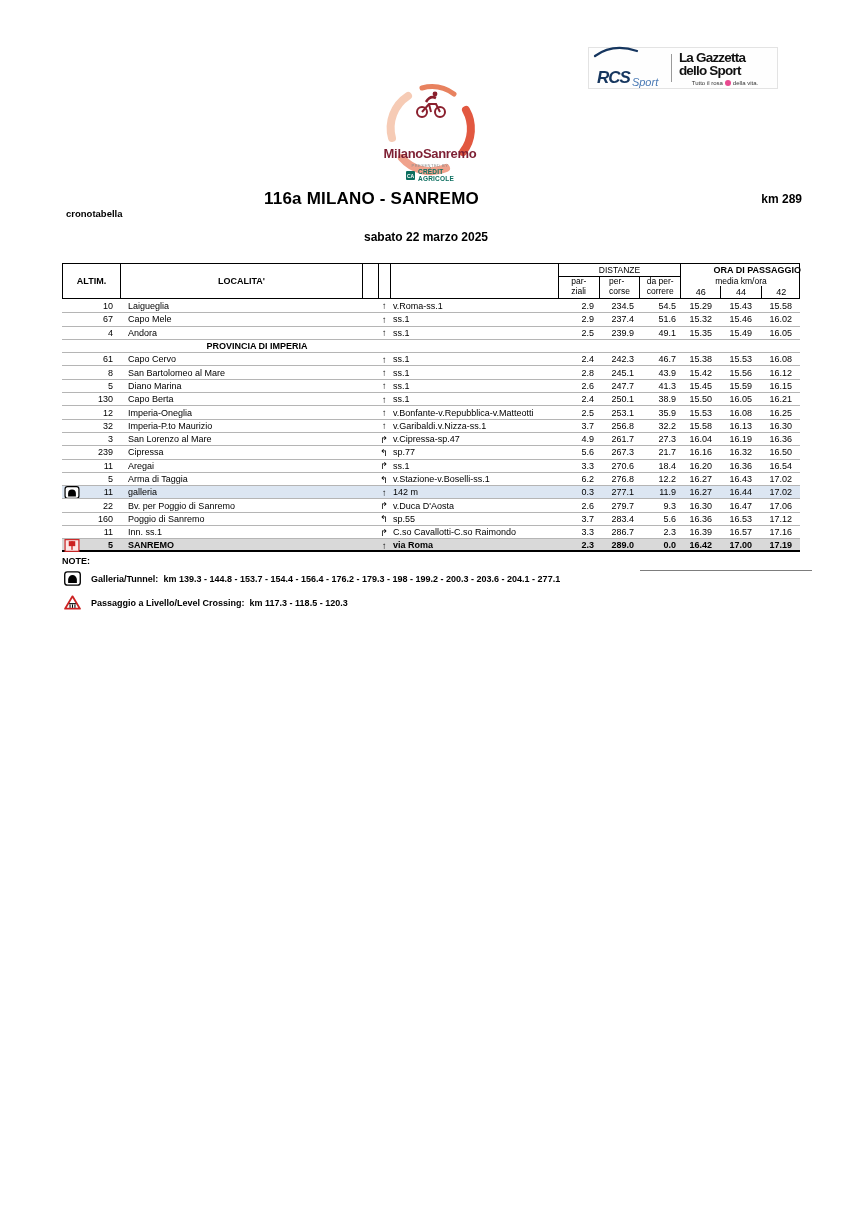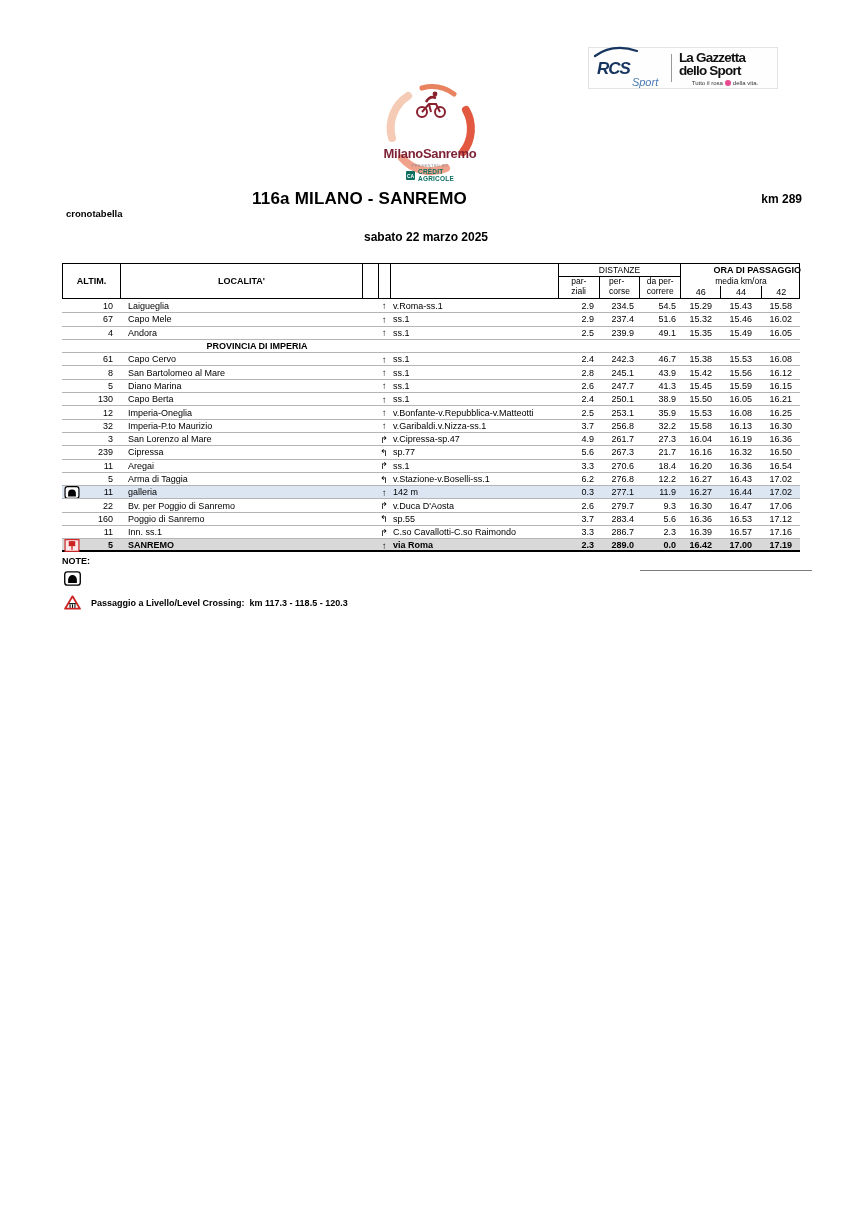--- a/index.html
+++ b/index.html
@@ -7,40 +7,40 @@
     width:852px; height:1205px; position:relative; background:#ffffff;
     font-family:"Liberation Sans", sans-serif; color:#000;
     -webkit-font-smoothing:antialiased;
   }
   
   .press-logo {
     position:absolute; left:588px; top:47px; width:190px; height:42px;
     border:1px solid #e3e3e3; background:#fefefe; display:flex; align-items:center;
     box-sizing:border-box; padding:0 6px;
   }
-  .rcs-wrap { display:flex; align-items:center; position:relative; padding:2px 6px 0 2px; }
+  .rcs-wrap { display:flex; align-items:flex-end; position:relative; padding:2px 6px 0 2px; }
   .rcs-swoosh { position:absolute; left:-2px; top:-4px; }
   .rcs-main { font-weight:bold; font-style:italic; font-size:17px; color:#16365f; letter-spacing:-1px; }
   .rcs-sport { font-size:11px; color:#4a7ab5; font-style:italic; margin-left:2px;margin-top:25px; }
   .press-divider { width:1px; height:28px; background:#9a9a9a; margin:0 7px; }
   .gazzetta-wrap { display:flex; flex-direction:column; line-height:1; }
   .gazzetta-title { font-weight:bold; font-size:13.5px; letter-spacing:-0.8px; color:#111; }
   .gazzetta-tag { font-size:6px; color:#333; margin-top:2px; display:flex; align-items:center; gap:2px; justify-content:center; }
   .pink-dot { width:6px; height:6px; border-radius:50%; background:#e8498f; display:inline-block; }
   
   .race-logo { position:absolute; left:358px; top:80px; width:144px; height:102px; text-align:center; }
   .race-logo svg.swirl { display:block; margin:0 auto; }
   .race-logo-title { font-size:13px; font-weight:bold; color:#7d1f33; letter-spacing:-0.3px; margin-top:-34px; }
   .race-logo-presented { font-size:4px; color:#8a8a8a; margin-top:2px; letter-spacing:0.5px; }
   .ca-row { display:flex; align-items:center; justify-content:center; gap:3px; margin-top:1px; }
   .ca-box { width:9px; height:9px; background:#0b6e5f; color:#fff; font-size:5px; font-weight:bold;
             display:flex; align-items:center; justify-content:center; border-radius:1px; }
   .ca-text { font-size:6.5px; font-weight:bold; color:#0b6e5f; text-align:left; line-height:1.05; letter-spacing:0.2px; }
   
-  .race-title { position:absolute; top:189px; left:0; width:719px; text-align:center;
+  .race-title { position:absolute; top:189px; left:12px; width:719px; text-align:center;
                 font-size:17px; font-weight:bold; letter-spacing:0.2px; }
   .race-km { position:absolute; top:192px; right:50px; font-size:12px; font-weight:bold; }
   .doc-label { position:absolute; top:208px; left:66px; font-size:9.5px; font-weight:bold; }
   .race-date { position:absolute; top:230px; left:0; width:852px; text-align:center; font-size:12px; font-weight:bold; }
   
   :root { --cols:58px 242px 16px 12px 168px 40px 40px 42px 40px 40px 40px; }
   .ctable { position:absolute; left:62px; top:263px; width:738px; }
   .thead { display:grid; grid-template-columns:58px 242px 16px 12px 168px 122px 120px;
            height:36px; border:1.5px solid #000; box-sizing:border-box; }
   .th { border-right:1px solid #000; display:flex; align-items:center; justify-content:center;
@@ -421,20 +421,21 @@
 
 <div class="note-title">NOTE:</div>
 <div class="stray-line"></div>
 <div class="note-row note1">
   <span class="nicon">
     <svg width="17" height="15" viewBox="0 0 14 12">
         <rect x="0.6" y="0.6" width="12.8" height="10.8" rx="2.2" fill="#fff" stroke="#000" stroke-width="1.1"></rect>
         <path d="M3.4 9.8 V7 a3.6 3.8 0 0 1 7.2 0 V9.8 Z" fill="#000"></path>
       </svg>
   </span>
+  <span class="ntext"><span>Galleria/Tunnel:</span>&nbsp;&nbsp;<span>km 139.3 - 144.8 - 153.7 - 154.4 - 156.4 - 176.2 - 179.3 - 198 - 199.2 - 200.3 - 203.6 - 204.1 - 277.1</span></span>
 </div>
 <div class="note-row note2">
   <span class="nicon">
     <svg width="17" height="15" viewBox="0 0 16 14">
         <path d="M8 1.2 L15 12.8 H1 Z" fill="#fff" stroke="#cc2222" stroke-width="1.7" stroke-linejoin="round"></path>
         <g fill="#000">
           <rect x="4.8" y="7.6" width="6.4" height="1"></rect>
           <rect x="5.2" y="8.8" width="1" height="3.2"></rect>
           <rect x="7.5" y="8.8" width="1" height="3.2"></rect>
           <rect x="9.8" y="8.8" width="1" height="3.2"></rect>

